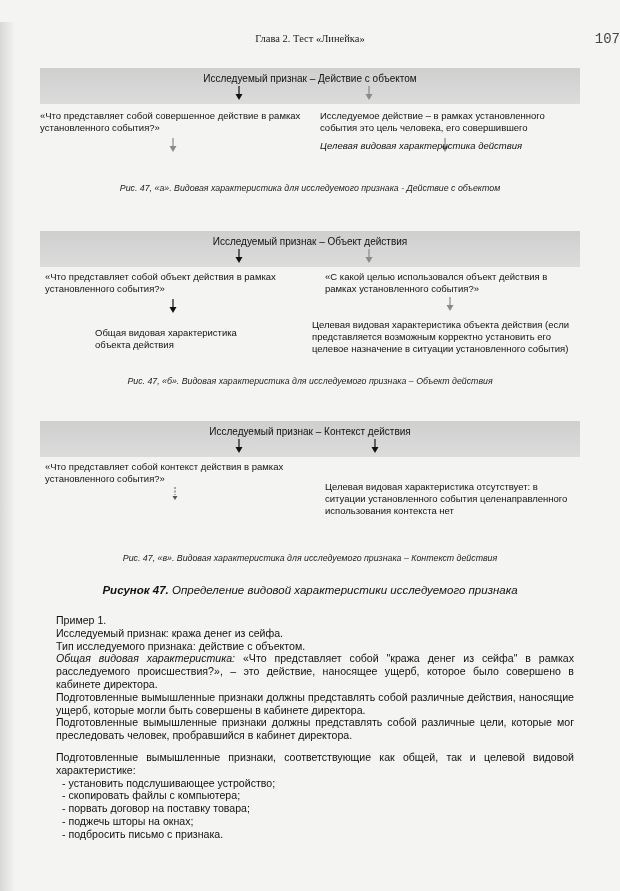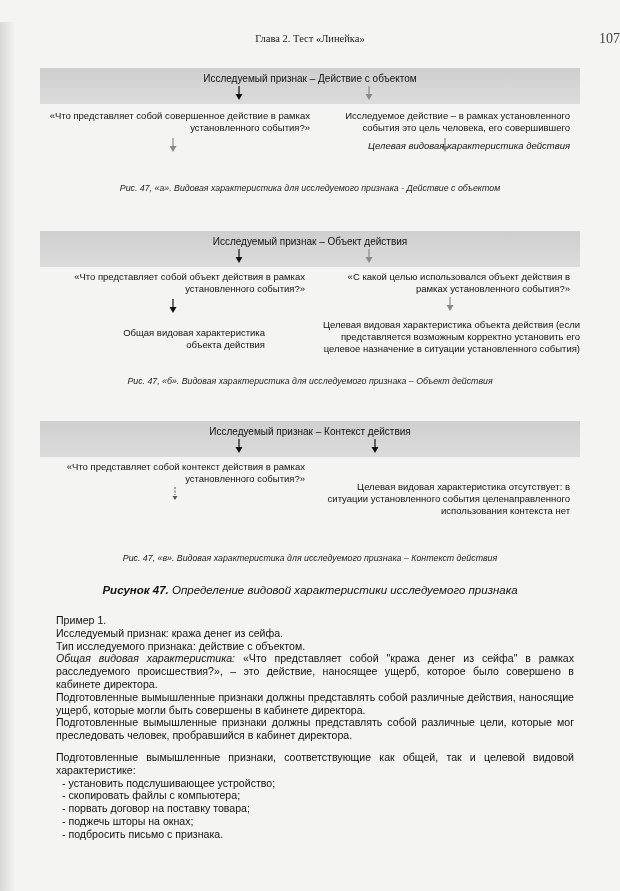--- a/index.html
+++ b/index.html
@@ -13,37 +13,37 @@
   .page-shadow {
     position: absolute; left: 0; top: 22px; width: 14px; height: 869px;
     background: linear-gradient(to right, #d8d8d6, #f2f2f1);
   }
   .running-head {
     position: absolute; top: 33px; left: 0; width: 620px; text-align: center;
     font-family: "Liberation Serif", serif; font-size: 10.5px; color: #222;
   }
   .page-number {
     position: absolute; top: 31px; right: 0px;
-    font-family: Liberation Serif, serif; font-size: 14px; color: #444;
+    font-family: Liberation Mono, monospace; font-size: 14px; color: #444;
   }
   .figure { position: absolute; left: 40px; width: 540px; }
   .fig-header {
     background: linear-gradient(to bottom, #cfcfcf, #dcdcdc);
     height: 36px; position: relative;
   }
   .fig-header-text {
     position: absolute; top: 5px; left: 0; width: 100%; text-align: center;
     font-size: 10px; color: #111;
   }
   .arrow {
     position: absolute; width: 10px; height: 14px;
   }
   .arrow svg { display: block; }
   .col {
-    position: absolute; text-align: right; font-size: 9.5px; line-height: 12px; color: #111;
+    position: absolute; text-align: left; font-size: 9.5px; line-height: 12px; color: #111;
   }
   .caption {
     position: absolute; left: 0; width: 540px; text-align: center;
     font-size: 8.8px; font-style: italic; color: #222;
   }
   .fig-title {
     position: absolute; top: 584px; left: 0; width: 620px; text-align: center;
     font-size: 11.5px; font-style: italic; color: #111;
   }
   .fig-title b { font-weight: bold; }

